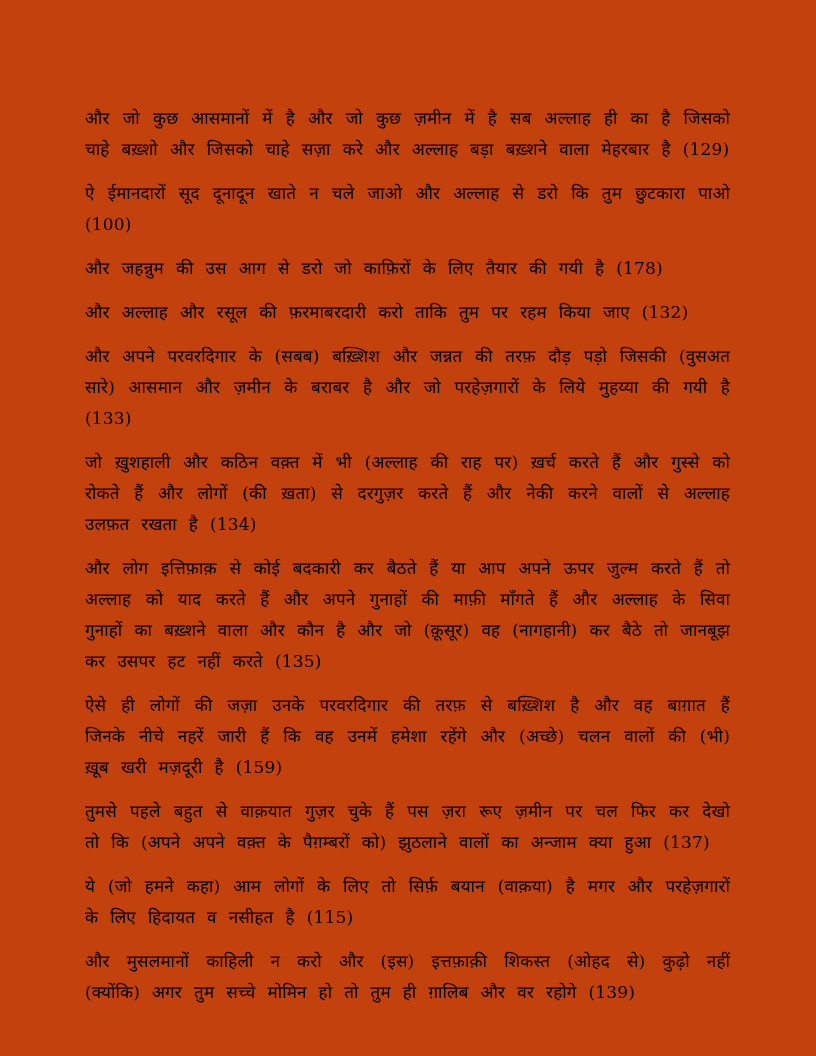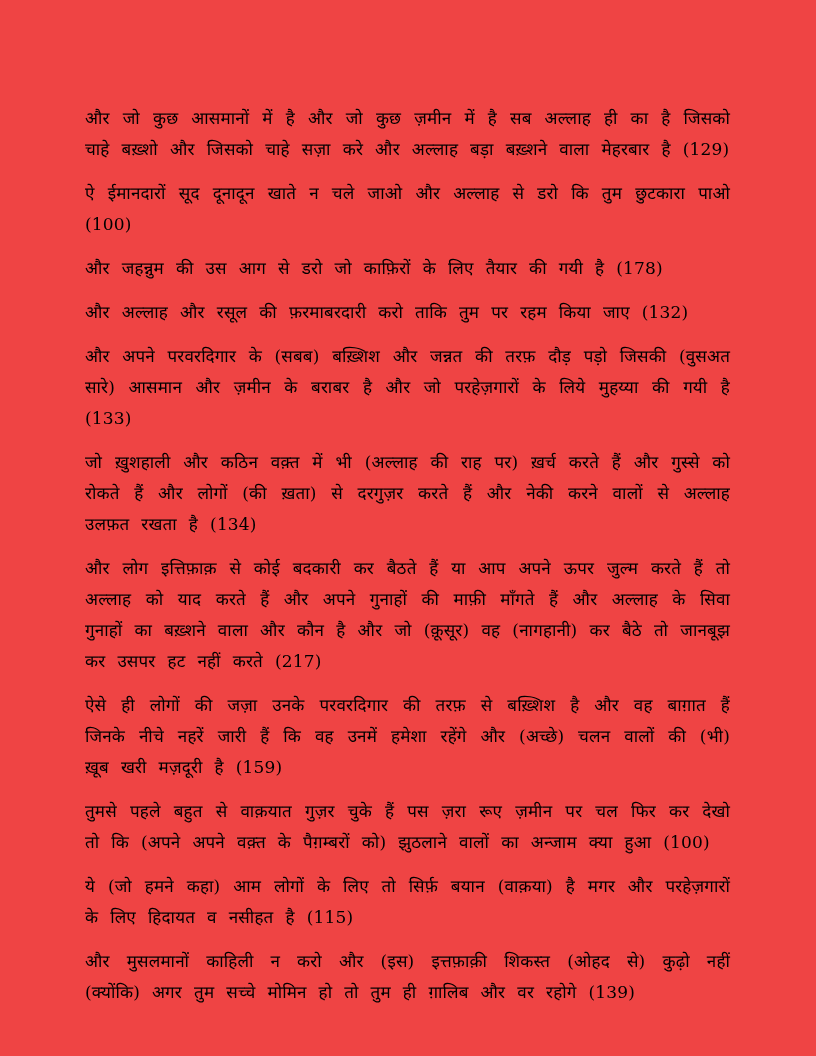--- a/index.html
+++ b/index.html
@@ -4,21 +4,21 @@
 <style>
   html, body {
     margin: 0;
     padding: 0;
     background: #ffffff;
   }
   .page {
     position: relative;
     width: 816px;
     height: 1056px;
-    background: #ef4444;
+    background: #c2410c;
     overflow: hidden;
     box-sizing: border-box;
     padding: 103px 86px 0 85px;
     font-family: "DejaVu Serif", "Liberation Serif", serif;
     color: #000000;
   }
   .verse-text {
     margin: 0 0 13px 0;
     font-size: 17px;
     line-height: 31px;
@@ -34,18 +34,18 @@
 </head>
 <body>
 
 <div class="page">
   <p class="verse-text">और जो कुछ आसमानों में है और जो कुछ ज़मीन में है सब अल्लाह ही का है जिसको चाहे बख़्शो और जिसको चाहे सज़ा करे और अल्लाह बड़ा बख़्शने वाला मेहरबार है (129)</p>
   <p class="verse-text">ऐ ईमानदारों सूद दूनादून खाते न चले जाओ और अल्लाह से डरो कि तुम छुटकारा पाओ (100)</p>
   <p class="verse-text">और जहन्नुम की उस आग से डरो जो काफ़िरों के लिए तैयार की गयी है (178)</p>
   <p class="verse-text">और अल्लाह और रसूल की फ़रमाबरदारी करो ताकि तुम पर रहम किया जाए (132)</p>
   <p class="verse-text">और अपने परवरदिगार के (सबब) बख़्शिश और जन्नत की तरफ़ दौड़ पड़ो जिसकी (वुसअत सारे) आसमान और ज़मीन के बराबर है और जो परहेज़गारों के लिये मुहय्या की गयी है (133)</p>
   <p class="verse-text">जो ख़ुशहाली और कठिन वक़्त में भी (अल्लाह की राह पर) ख़र्च करते हैं और गुस्से को रोकते हैं और लोगों (की ख़ता) से दरगुज़र करते हैं और नेकी करने वालों से अल्लाह उलफ़त रखता है (134)</p>
-  <p class="verse-text">और लोग इत्तिफ़ाक़ से कोई बदकारी कर बैठते हैं या आप अपने ऊपर जुल्म करते हैं तो अल्लाह को याद करते हैं और अपने गुनाहों की माफ़ी माँगते हैं और अल्लाह के सिवा गुनाहों का बख़्शने वाला और कौन है और जो (क़ूसूर) वह (नागहानी) कर बैठे तो जानबूझ कर उसपर हट नहीं करते (217)</p>
+  <p class="verse-text">और लोग इत्तिफ़ाक़ से कोई बदकारी कर बैठते हैं या आप अपने ऊपर जुल्म करते हैं तो अल्लाह को याद करते हैं और अपने गुनाहों की माफ़ी माँगते हैं और अल्लाह के सिवा गुनाहों का बख़्शने वाला और कौन है और जो (क़ूसूर) वह (नागहानी) कर बैठे तो जानबूझ कर उसपर हट नहीं करते (135)</p>
   <p class="verse-text">ऐसे ही लोगों की जज़ा उनके परवरदिगार की तरफ़ से बख़्शिश है और वह बाग़ात हैं जिनके नीचे नहरें जारी हैं कि वह उनमें हमेशा रहेंगे और (अच्छे) चलन वालों की (भी) ख़ूब खरी मज़दूरी है (159)</p>
-  <p class="verse-text">तुमसे पहले बहुत से वाक़यात गुज़र चुके हैं पस ज़रा रूए ज़मीन पर चल फिर कर देखो तो कि (अपने अपने वक़्त के पैग़म्बरों को) झुठलाने वालों का अन्जाम क्या हुआ (100)</p>
+  <p class="verse-text">तुमसे पहले बहुत से वाक़यात गुज़र चुके हैं पस ज़रा रूए ज़मीन पर चल फिर कर देखो तो कि (अपने अपने वक़्त के पैग़म्बरों को) झुठलाने वालों का अन्जाम क्या हुआ (137)</p>
   <p class="verse-text">ये (जो हमने कहा) आम लोगों के लिए तो सिर्फ़ बयान (वाक़या) है मगर और परहेज़गारों के लिए हिदायत व नसीहत है (115)</p>
   <p class="verse-text">और मुसलमानों काहिली न करो और (इस) इत्तफ़ाक़ी शिकस्त (ओहद से) कुढ़ो नहीं (क्योंकि) अगर तुम सच्चे मोमिन हो तो तुम ही ग़ालिब और वर रहोगे (139)</p>
 </div>
 
 </body></html>

